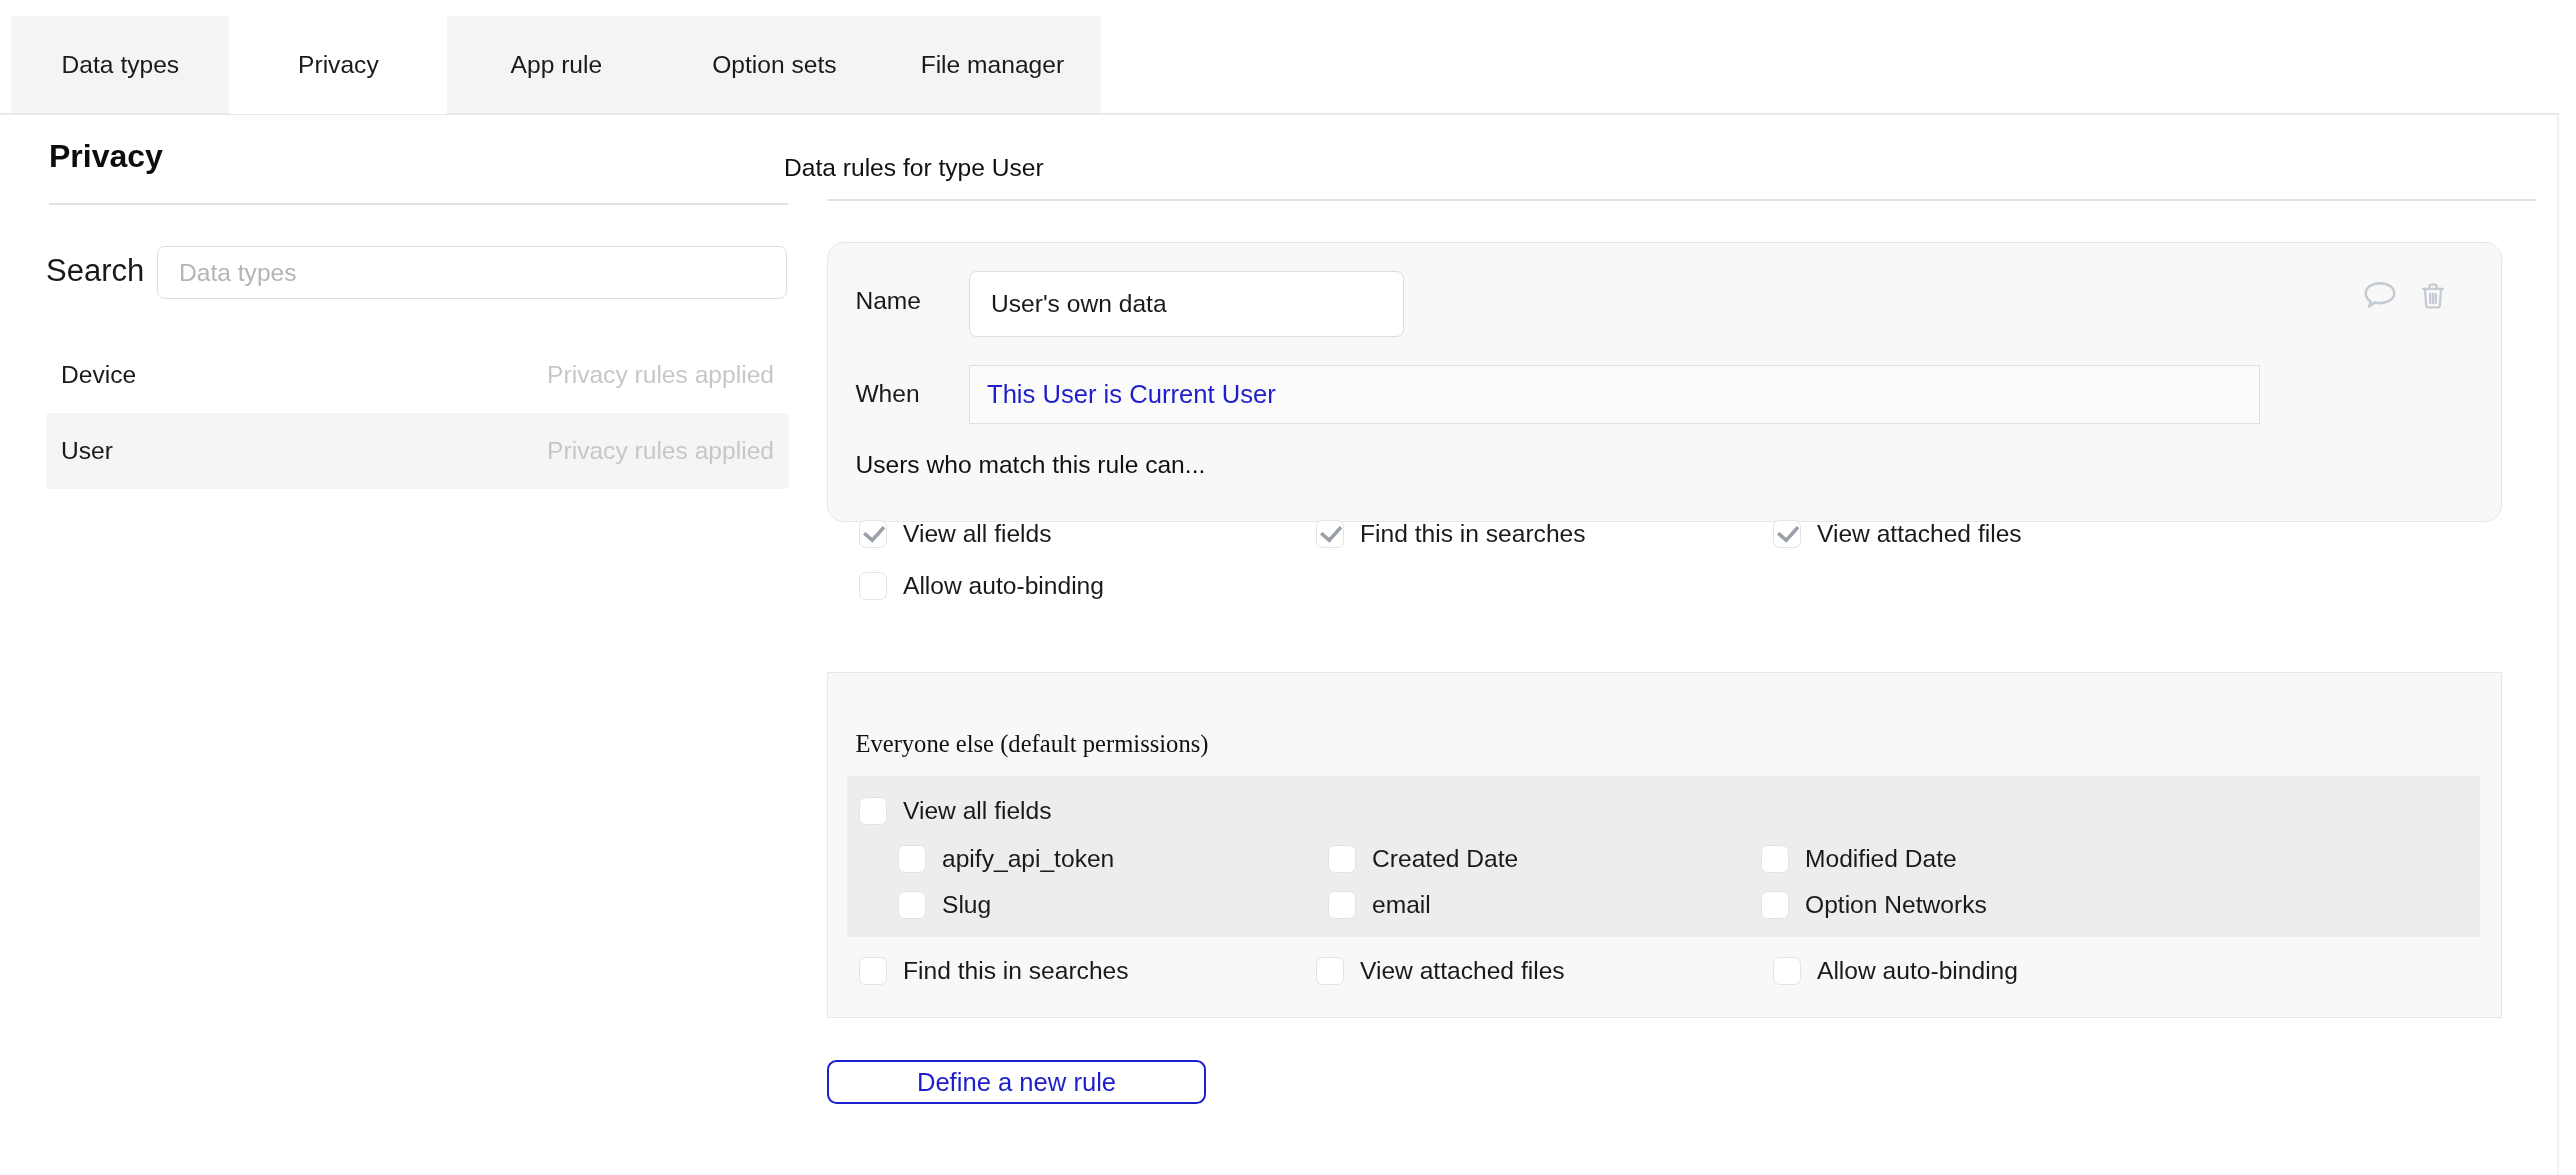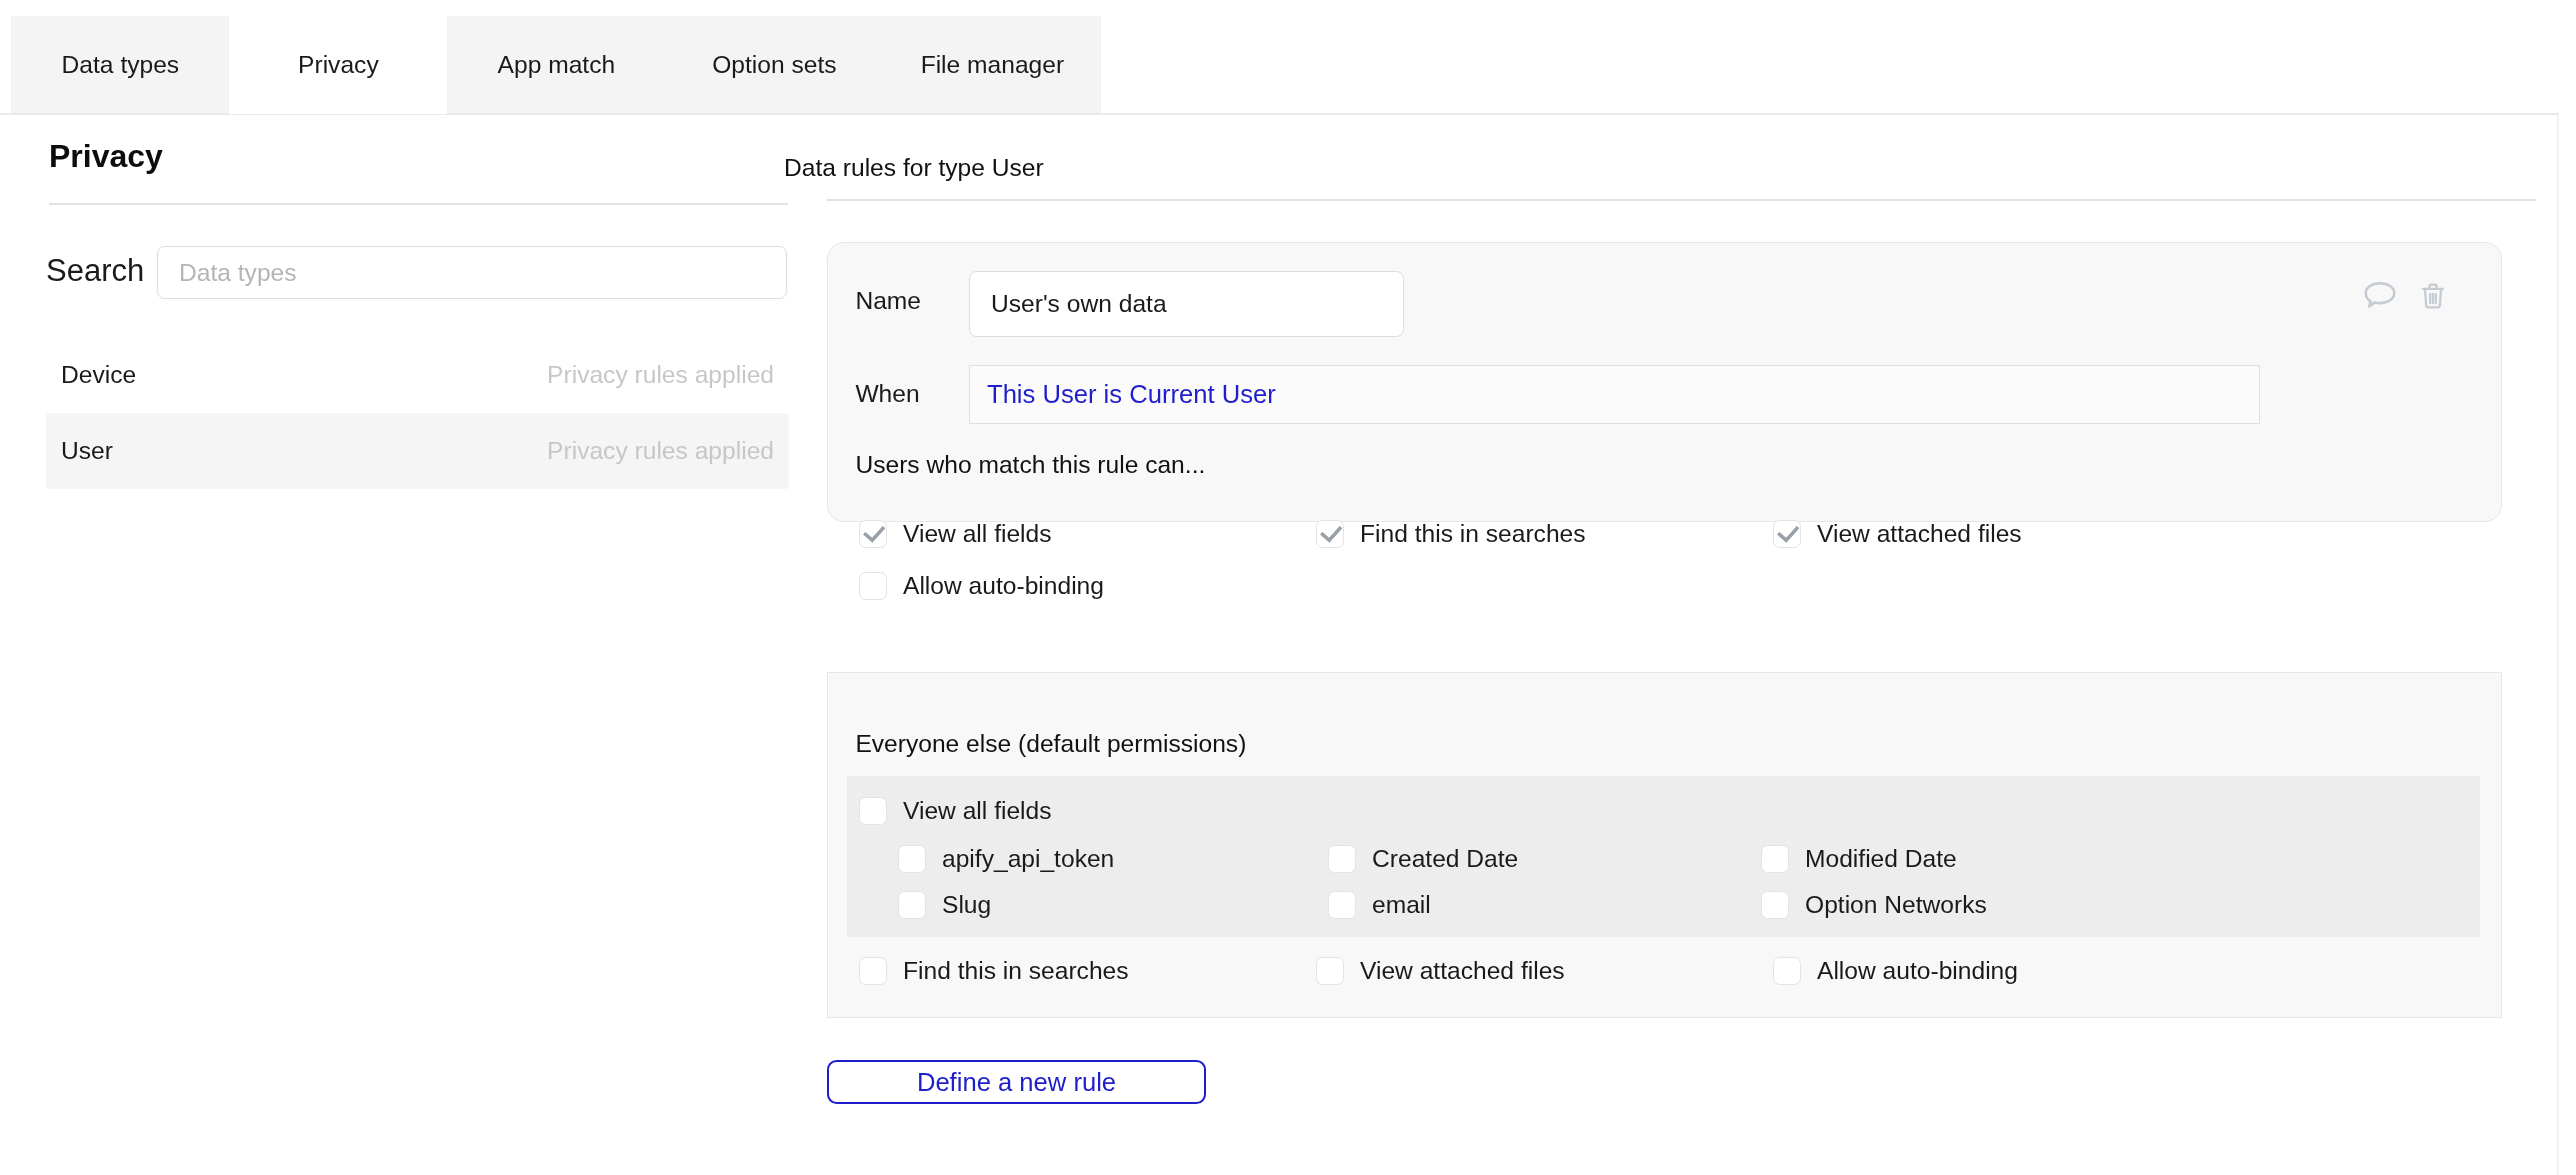--- a/index.html
+++ b/index.html
@@ -57,21 +57,21 @@
   .cb.checked::after{content:"";position:absolute;left:3.8px;top:3.8px;width:16px;height:8.5px;
       border-left:4.7px solid #9aa1a8;border-bottom:4.7px solid #9aa1a8;border-radius:0.9px;
       transform:rotate(-48deg);}
   .cb-label{font-size:24.6px;color:#1a1a1a;margin-left:16px;white-space:nowrap;}
 
   
   .p-r1{top:272px;} .p-r2{top:324px;}
   .p-c1{left:31px;} .p-c2{left:488px;} .p-c3{left:945px;}
 
   
-  .card2-title{position:absolute;left:27.4px;top:52px;height:38px;line-height:38px;font-size:24.6px;color:#111;}
+  .card2-title{position:absolute;left:27.4px;top:52px;height:38px;line-height:38px;font-size:24.6px;color:#111;font-family:Liberation Serif, serif;}
   .inner-section{position:absolute;left:19px;top:103px;width:1633px;height:161px;background:#ededed;}
   .va-item{left:31px;top:119px;}
   .f-r1{top:167px;} .f-r2{top:213px;}
   .f-c1{left:70px;} .f-c2{left:500px;} .f-c3{left:933px;}
   .d-r{top:279px;}
 
   .new-rule-btn{position:absolute;left:827px;top:1060px;width:379px;height:44px;box-sizing:border-box;
       background:#ffffff;border:2.8px solid #1e1ecb;border-radius:9.5px;color:#1e1ecb;font-size:25.6px;
       font-family:"Liberation Sans", sans-serif;cursor:pointer;}
 </style>
@@ -79,21 +79,21 @@
 <body>
 
 <div class="page">
 
   <div class="tab-border"></div>
   <div class="right-border"></div>
 
   <div class="tabbar">
     <div class="tab">Data types</div>
     <div class="tab active">Privacy</div>
-    <div class="tab">App match</div>
+    <div class="tab">App rule</div>
     <div class="tab">Option sets</div>
     <div class="tab">File manager</div>
   </div>
 
   <h1 class="sidebar-title">Privacy</h1>
   <div class="sidebar-hr"></div>
 
   <div class="search-label">Search</div>
   <input class="search-input" type="text" placeholder="Data types" style="">
 

